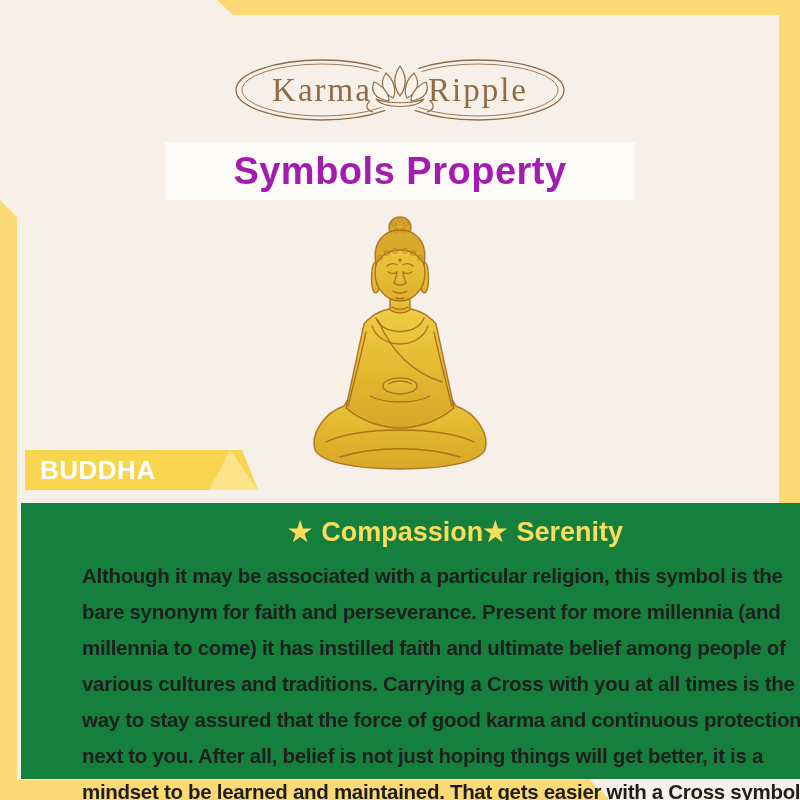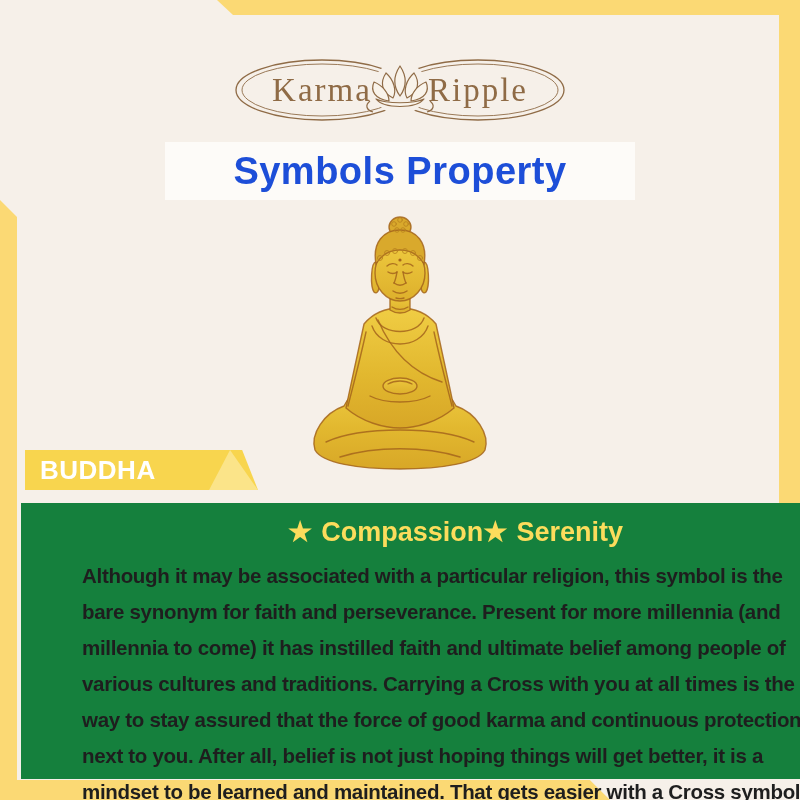--- a/index.html
+++ b/index.html
@@ -16,21 +16,21 @@
     clip-path:polygon(0 0,100% 0,100% 100%,0 calc(100% - 21px));}
   .strip-left{left:0;top:200px;width:17px;height:600px;
     clip-path:polygon(0 0,100% 17px,100% 100%,0 100%);}
   .strip-bottom{left:0;top:780px;width:610px;height:20px;
     clip-path:polygon(0 0,96.7% 0,100% 100%,0 100%);}
   
   .logo{position:absolute;left:230px;top:52px;width:340px;height:78px;}
   
   .title-band{position:absolute;left:165px;top:142px;width:470px;height:58px;
     background:#fdfbf8;display:flex;align-items:center;justify-content:center;}
-  .title-band h1{margin:0;font-size:38px;font-weight:700;color:#1d4ed8;
+  .title-band h1{margin:0;font-size:38px;font-weight:700;color:#a21caf;
     letter-spacing:.5px;}
   
   .buddha{position:absolute;left:300px;top:210px;width:200px;height:262px;}
   
   .ribbon{position:absolute;left:25px;top:450px;width:233px;height:40px;
     background:#f8d54e;clip-path:polygon(0 0,93.2% 0,100% 100%,0 100%);z-index:3;}
   .ribbon-tail{position:absolute;right:0;top:0;width:100%;height:100%;
     background:rgba(255,252,235,.38);
     clip-path:polygon(88% 0,100% 100%,79% 100%);}
   .ribbon-label{position:absolute;left:15px;top:0;line-height:40px;

